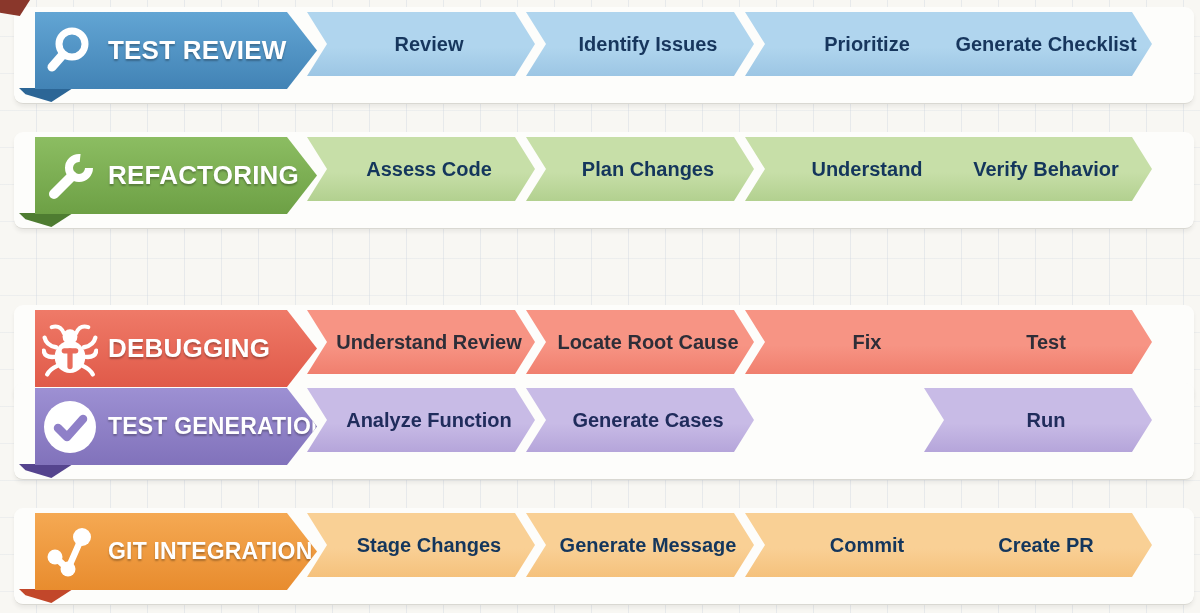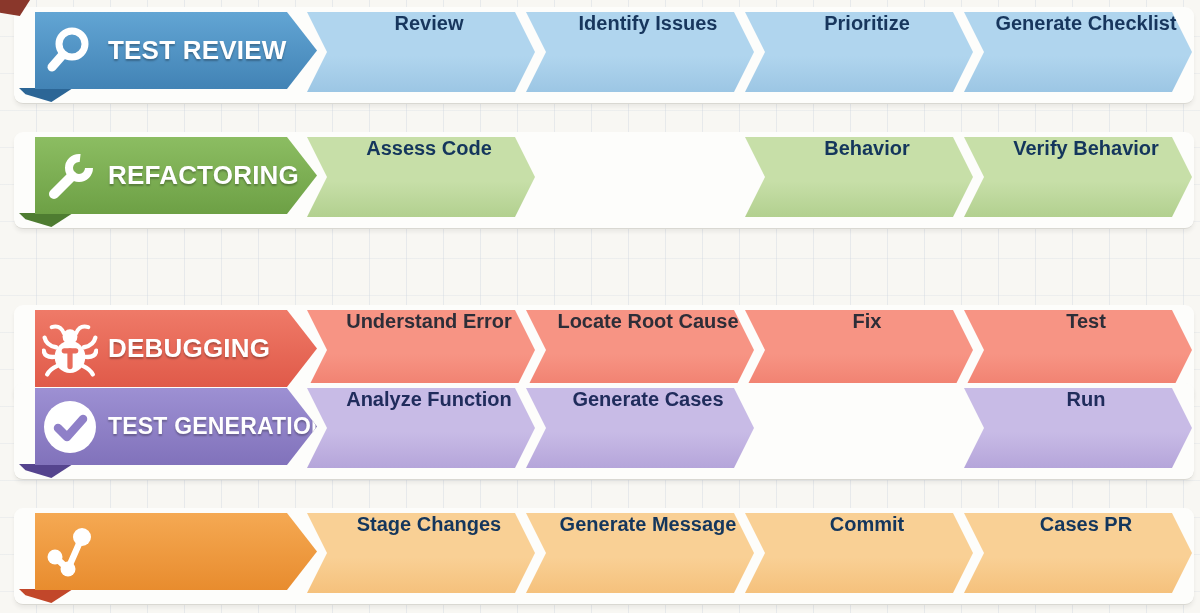--- a/index.html
+++ b/index.html
@@ -35,30 +35,30 @@
     display:flex;align-items:center;z-index:2;
   }
   .icon{width:56px;height:56px;margin-left:7px;flex:none;display:flex;align-items:center;justify-content:center;}
   .icon svg{width:100%;height:100%;display:block;}
   .hlabel{
     color:#fff;font-weight:bold;font-size:26px;margin-left:10px;letter-spacing:.2px;
     white-space:nowrap;text-shadow:0 2px 2px rgba(0,0,0,.28);
   }
   .row[data-row="3"] .hlabel,.row[data-row="4"] .hlabel{font-size:23px;}
   .step{
-    position:absolute;top:0;height:80px;width:228px;
+    position:absolute;top:0;height:64px;width:228px;
     clip-path:polygon(0 0,208px 0,100% 50%,208px 100%,0 100%,20px 50%);
     background:linear-gradient(to bottom,var(--step-top,#ddd) 0%,var(--step-top,#ddd) 55%,var(--step-bottom,#ccc) 100%);
-    display:flex;justify-content:center;
+    display:flex;align-items:center;justify-content:center;
   }
   .step span{
     color:var(--step-text,#17365d);font-weight:bold;font-size:20px;
     white-space:nowrap;transform:translateX(8px);
   }
-  .s0{left:272px}.s1{left:491px}.s2{left:710px}.s3{left:929px}
+  .s0{left:272px}.s1{left:491px}.s2{left:710px}.s3{left:889px}
 </style>
 </head>
 <body>
 
 <div class="corner" style="background: rgb(138, 55, 43);"></div>
 
 <section class="row" style="top: 12px; --header-top: #62a5d4; --header-bottom: #4283b5; --step-top: #b0d5ee; --step-bottom: #9cc6e4; --step-text: #17365d; --fold: #2c6696;" data-row="0">
   <div class="sheet"></div>
   <div class="band">
     <div class="fold"></div>
@@ -95,22 +95,25 @@
         <svg viewBox="0 0 56 56" fill="none">
           <path d="M12 46 L30 28" stroke="#ffffff" stroke-width="10" stroke-linecap="round"></path>
           <circle cx="37" cy="20" r="10" stroke="#ffffff" stroke-width="8" stroke-dasharray="48 15"></circle>
         </svg>
       </span>
       <span class="hlabel">REFACTORING</span>
     </div>
     <div class="step s0">
         <span>Assess Code</span>
       </div>
-    <div class="step s2">
-        <span>Behavior</span>
+    <div class="step s1">
+        <span>Plan Changes</span>
+      </div>
+    <div class="step s2">
+        <span>Understand</span>
       </div>
     <div class="step s3">
         <span>Verify Behavior</span>
       </div>
   </div>
 </section>
 
 <section class="row" style="top: 262px; margin-top: 48px; --header-top: #ef7a68; --header-bottom: #e05a49; --step-top: #f79484; --step-bottom: #f07f6e; --step-text: #2e2e38; --fold: #a63c2c;" data-row="2">
   <div class="sheet"></div>
   <div class="band">
@@ -128,21 +131,21 @@
           <path d="M46 51 Q55 55 58 61" stroke="#ffffff" stroke-width="5" stroke-linecap="round"></path>
           <circle cx="32" cy="18" r="8.5" fill="#ffffff"></circle>
           <ellipse cx="32" cy="41" rx="17.5" ry="18.5" fill="#ffffff"></ellipse>
           <rect x="22.5" y="31" width="19" height="6" rx="3" fill="#e96c5b"></rect>
           <rect x="29" y="31" width="6" height="24" rx="3" fill="#e96c5b"></rect>
         </svg>
       </span>
       <span class="hlabel">DEBUGGING</span>
     </div>
     <div class="step s0">
-        <span>Understand Error</span>
+        <span>Understand Review</span>
       </div>
     <div class="step s1">
         <span>Locate Root Cause</span>
       </div>
     <div class="step s2">
         <span>Fix</span>
       </div>
     <div class="step s3">
         <span>Test</span>
       </div>
@@ -181,27 +184,28 @@
     <div class="header">
       <span class="icon">
         <svg viewBox="0 0 56 56" fill="none">
           <line x1="26" y1="45" x2="40" y2="13" stroke="#ffffff" stroke-width="6.5" stroke-linecap="round"></line>
           <line x1="13" y1="33" x2="26" y2="45" stroke="#ffffff" stroke-width="6.5" stroke-linecap="round"></line>
           <circle cx="40" cy="13" r="9" fill="#ffffff"></circle>
           <circle cx="13" cy="33" r="7.5" fill="#ffffff"></circle>
           <circle cx="26" cy="45" r="7.5" fill="#ffffff"></circle>
         </svg>
       </span>
+      <span class="hlabel">GIT INTEGRATION</span>
     </div>
     <div class="step s0">
         <span>Stage Changes</span>
       </div>
     <div class="step s1">
         <span>Generate Message</span>
       </div>
     <div class="step s2">
         <span>Commit</span>
       </div>
     <div class="step s3">
-        <span>Cases PR</span>
+        <span>Create PR</span>
       </div>
   </div>
 </section>
 
 </body></html>

